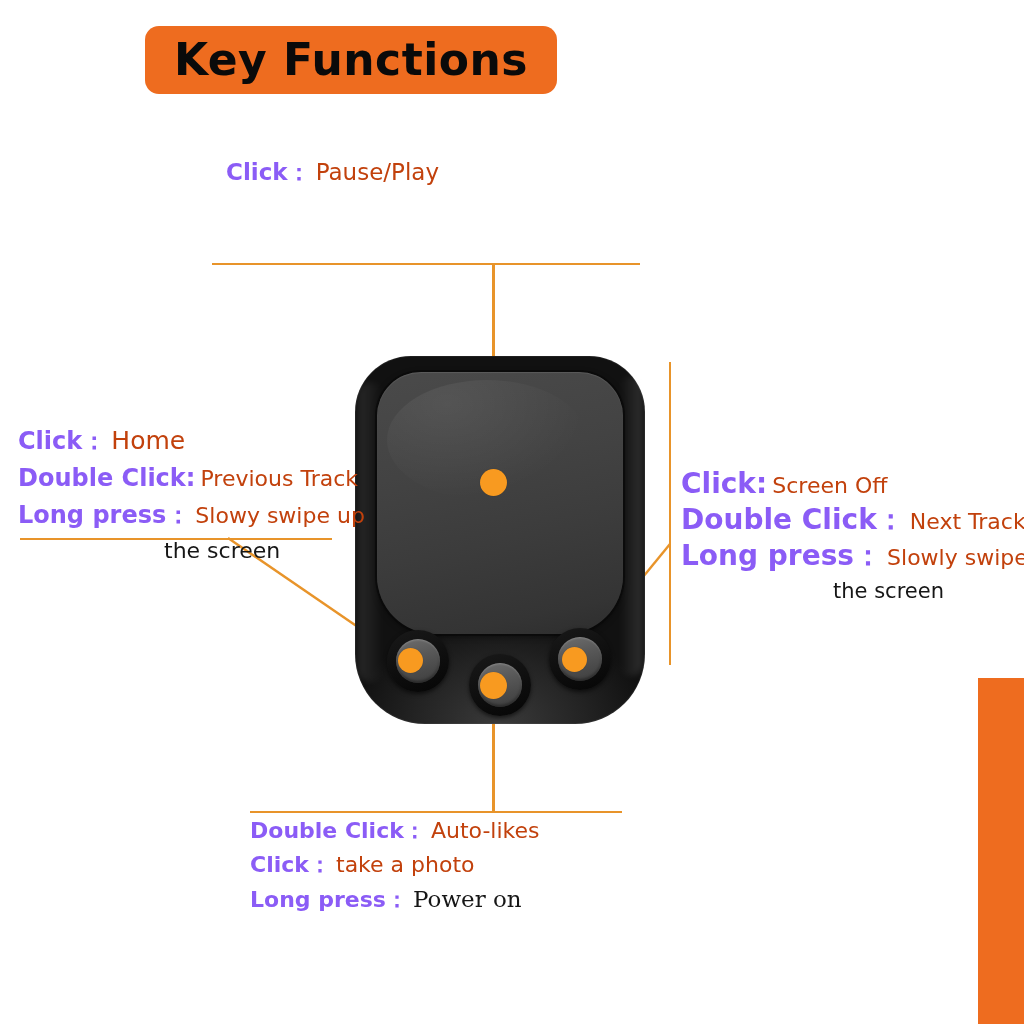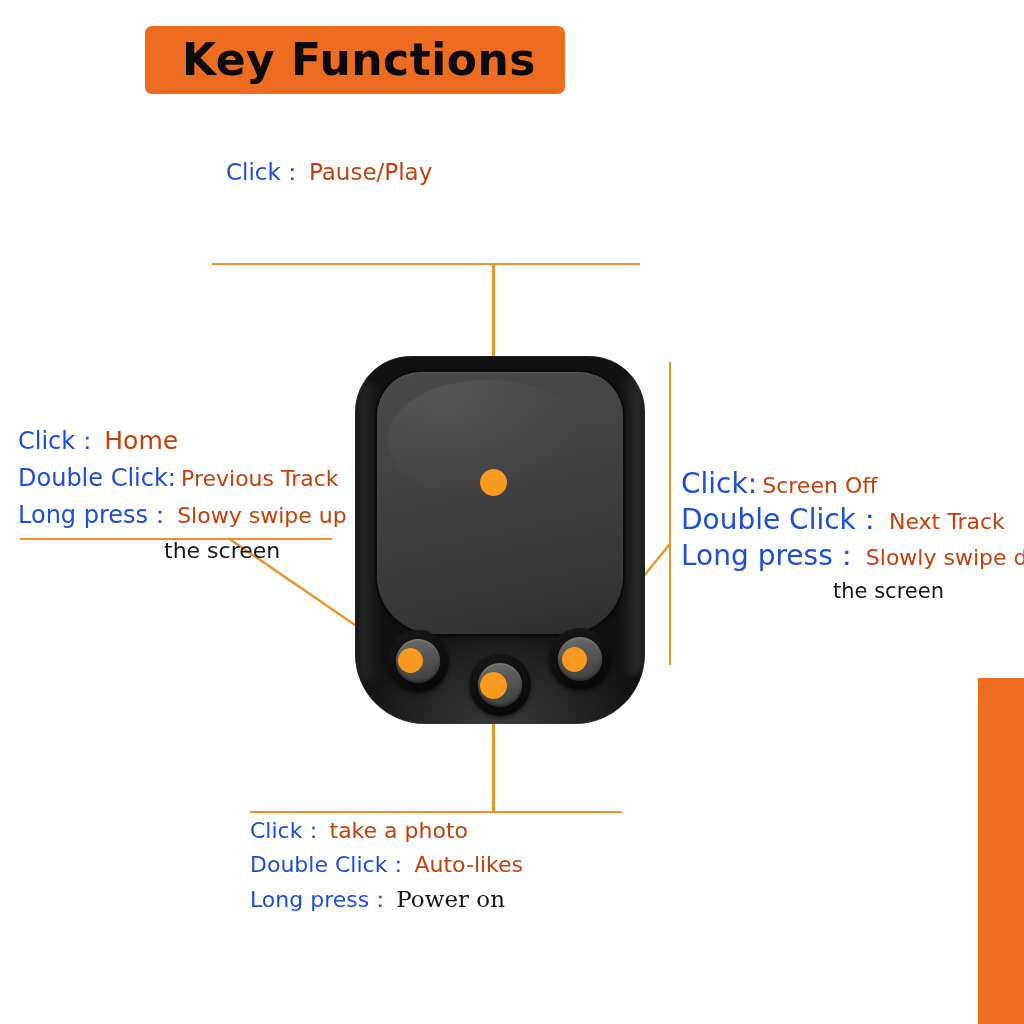--- a/index.html
+++ b/index.html
@@ -17,25 +17,24 @@
   }
 
   
   #title-banner {
     position: absolute;
     left: 145px;
     top: 26px;
     width: 412px;
     height: 68px;
     background: #ee6c1f;
-    border-radius: 7px;
+    border-radius: 14px;
     display: flex;
     align-items: center;
     justify-content: center;
-    padding-left: 8px;
   }
   #title-text {
     font-family: "DejaVu Sans", "Liberation Sans", sans-serif;
     font-size: 44px;
     font-weight: 700;
     color: #0a0a0a;
     letter-spacing: 0.5px;
     line-height: 1;
     white-space: nowrap;
   }
@@ -43,22 +42,22 @@
   
   .ann {
     position: absolute;
     white-space: nowrap;
   }
   .ann-row {
     display: block;
     white-space: nowrap;
   }
   .lbl {
-    color: #1d4ed8;
-    font-weight: 400;
+    color: #8b5cf6;
+    font-weight: 700;
   }
   .val {
     color: #c2410c;
     font-weight: 400;
   }
   .val-serif {
     color: #161616;
     font-weight: 400;
     font-family: "DejaVu Serif", "Liberation Serif", serif;
   }
@@ -294,28 +293,28 @@
       <span class="val">Next Track</span>
     </span>
     <span class="ann-row r3">
       <span class="lbl">Long press：</span>
       <span class="val">Slowly swipe down</span>
     </span>
     <span class="cont">the screen</span>
   </div>
 
   <div class="ann" id="ann-bottom">
+    <span class="ann-row r2">
+      <span class="lbl">Double Click：</span>
+      <span class="val">Auto-likes</span>
+    </span>
     <span class="ann-row r1">
       <span class="lbl">Click：</span>
       <span class="val">take a photo</span>
     </span>
-    <span class="ann-row r2">
-      <span class="lbl">Double Click：</span>
-      <span class="val">Auto-likes</span>
-    </span>
     <span class="ann-row r3">
       <span class="lbl">Long press：</span>
       <span class="val-serif">Power on</span>
     </span>
   </div>
 
   <div id="corner-block"></div>
 
 </div>
 

